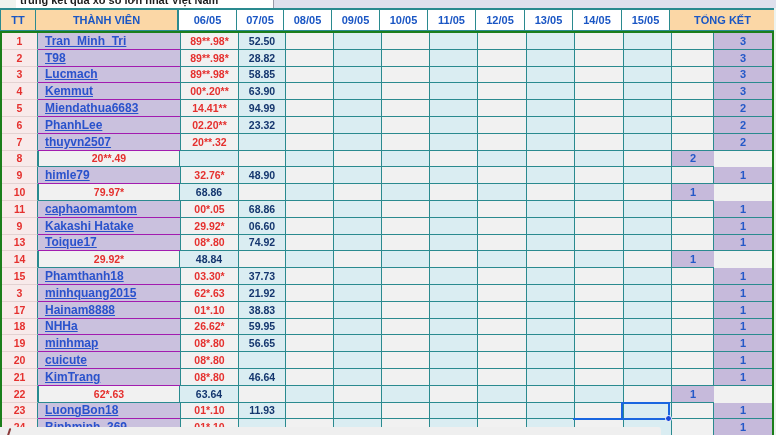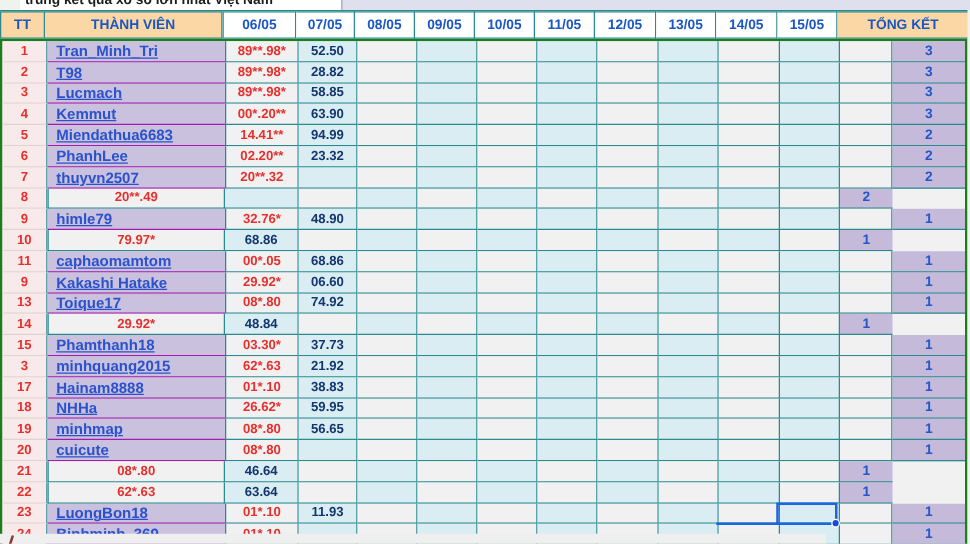--- a/index.html
+++ b/index.html
@@ -453,20 +453,23 @@
         <div class="c v alt"></div>
         <div class="c v"></div>
         <div class="c v alt"></div>
         <div class="c v"></div>
         <div class="c v alt"></div>
         <div class="c extra"></div>
         <div class="c total">1</div>
       </div>
       <div class="row">
         <div class="c tt">21</div>
+        <div class="c name">
+          <a href="#">KimTrang</a>
+        </div>
         <div class="c v red first">08*.80</div>
         <div class="c v blue alt">46.64</div>
         <div class="c v"></div>
         <div class="c v alt"></div>
         <div class="c v"></div>
         <div class="c v alt"></div>
         <div class="c v"></div>
         <div class="c v alt"></div>
         <div class="c v"></div>
         <div class="c v alt"></div>

